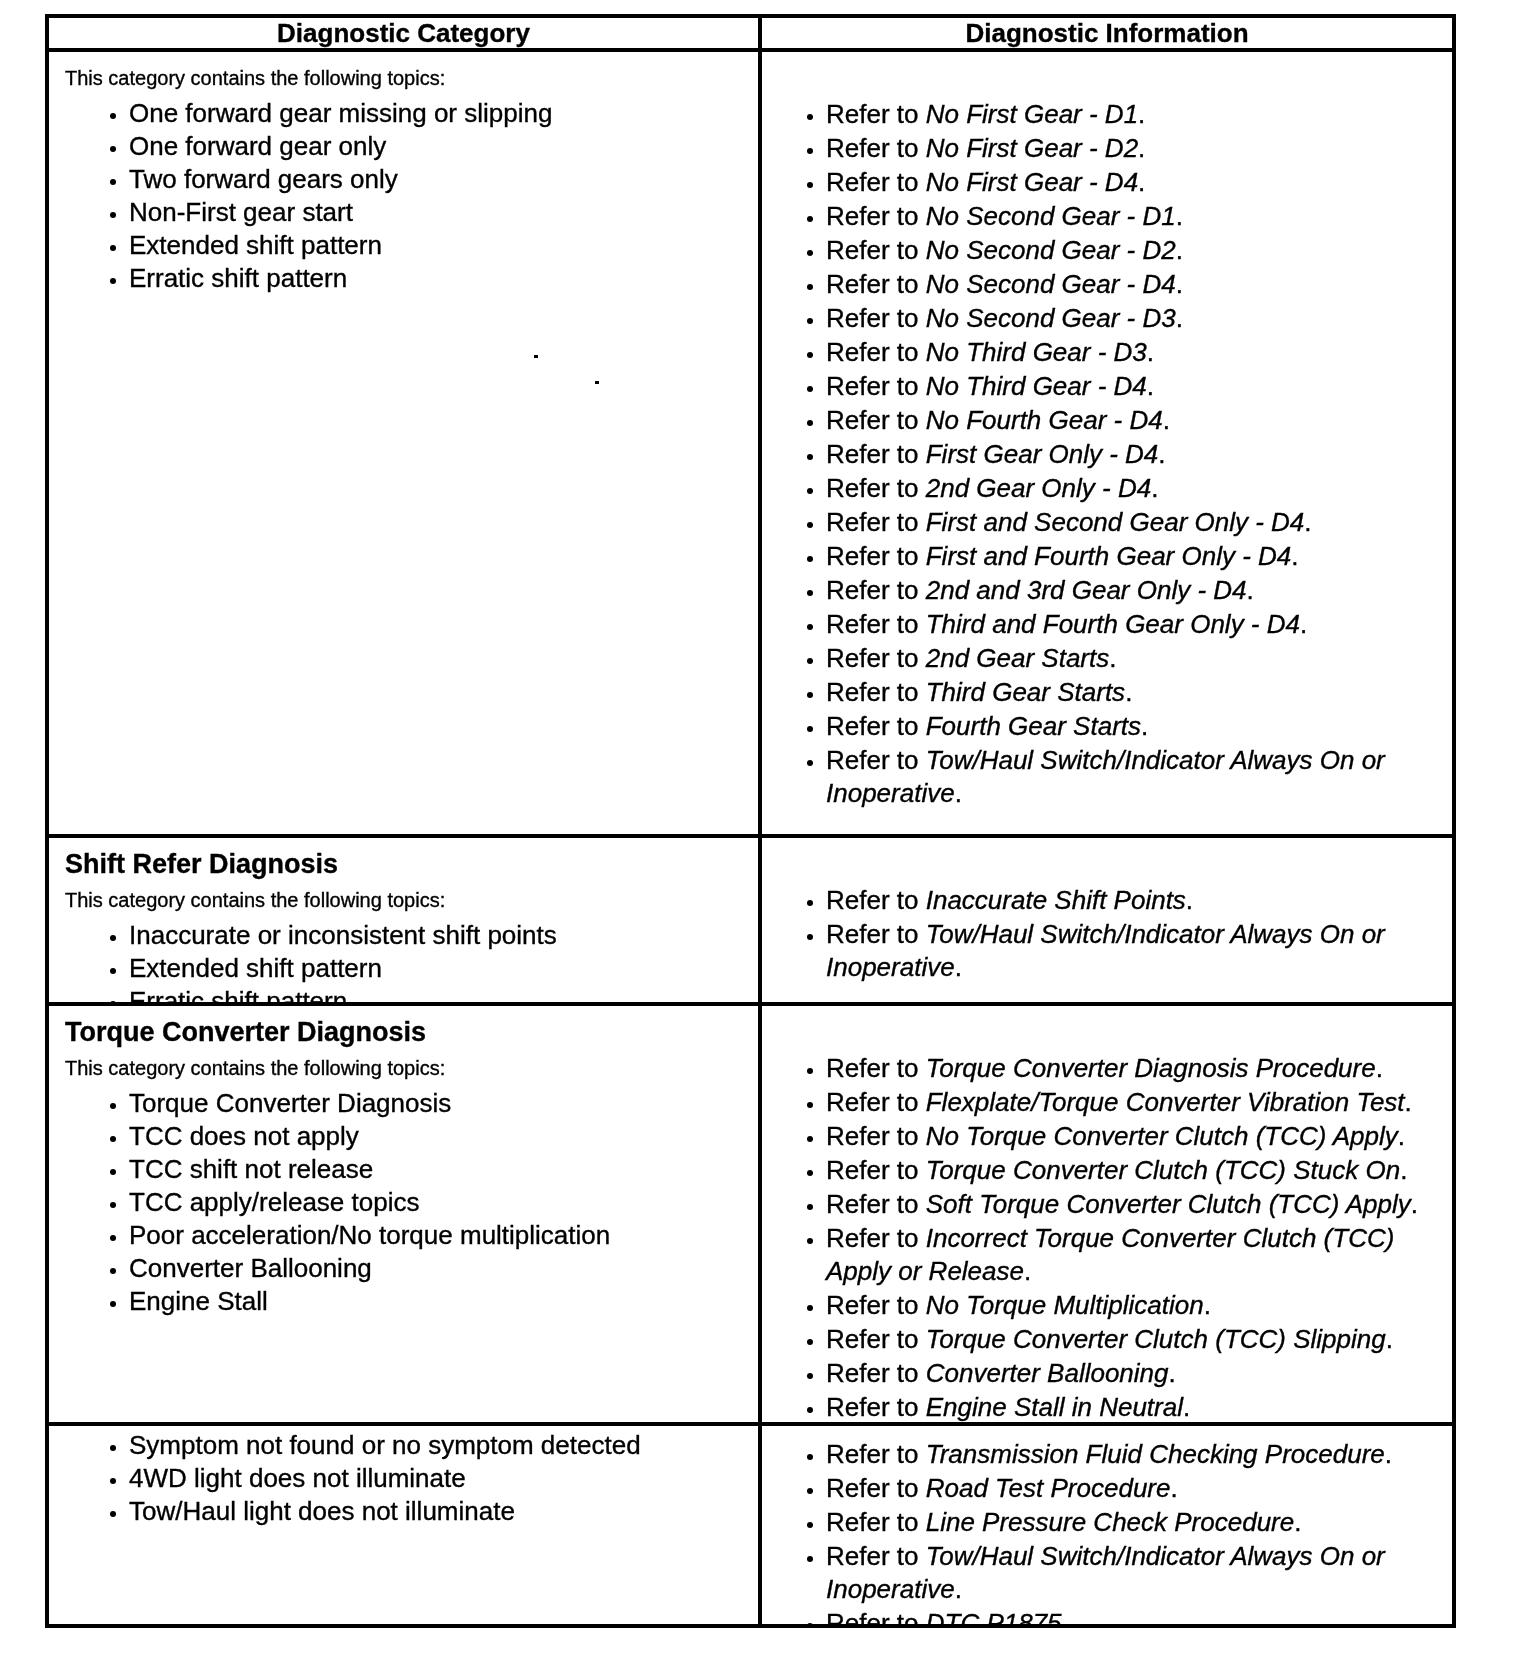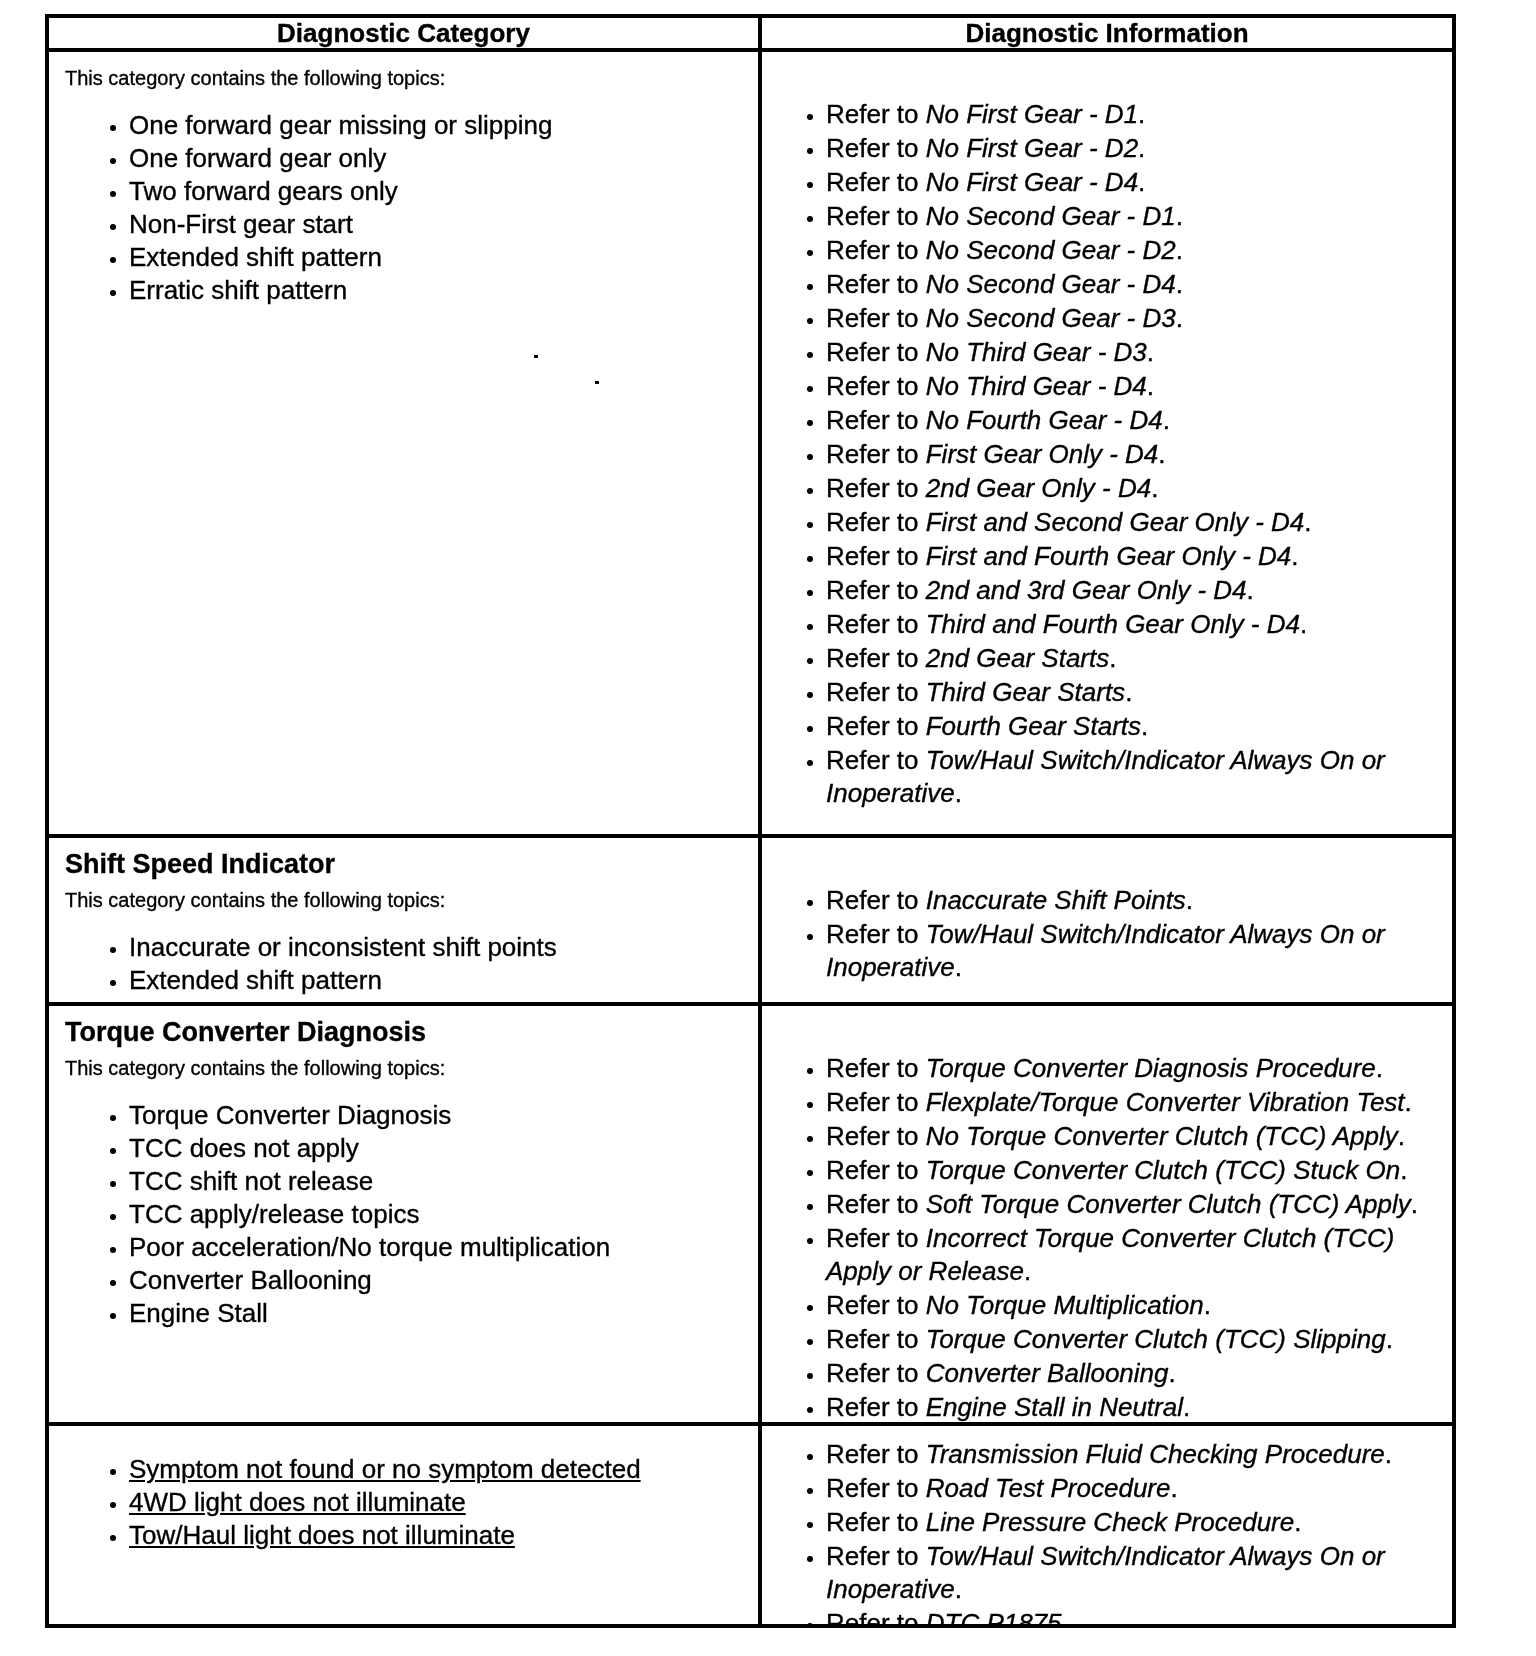--- a/index.html
+++ b/index.html
@@ -29,25 +29,25 @@
   .left-col  { border-right: 4px solid #000; }
   .bordered  { border-bottom: 4px solid #000; }
   .header-cell {
     display: flex; align-items: center; justify-content: center;
     font-weight: bold; font-size: 26px;
     border-bottom: 4px solid #000;
   }
   .left-cell  { padding: 8px 14px 6px 16px; }
   .right-cell { padding: 12px 14px 6px 16px; }
   .right-cell.padded { padding-top: 46px; }
-  .left-cell.no-title { padding-top: 14px; text-decoration: underline; }
+  .left-cell.no-title { padding-top: 2px; }
   .cat-title { font-weight: bold; font-size: 27px; line-height: 36px; }
   .cat-intro { font-size: 20px; line-height: 36px; }
   ul.topics {
-    margin: 13px 0 0 0;
+    margin: 1px 0 0 0;
     padding-left: 64px;
     list-style: disc outside;
   }
   ul.refs {
     margin: 0;
     padding-left: 48px;
     list-style: disc outside;
   }
   ul.topics li { font-size: 26px; line-height: 33px; margin: 0; }
   ul.refs li   { font-size: 26px; line-height: 33px; margin: 0 0 1px 0; }
@@ -96,21 +96,21 @@
           <li><span>Refer to </span><span class="ref-title">First and Fourth Gear Only - D4</span><span>.</span></li>
           <li><span>Refer to </span><span class="ref-title">2nd and 3rd Gear Only - D4</span><span>.</span></li>
           <li><span>Refer to </span><span class="ref-title">Third and Fourth Gear Only - D4</span><span>.</span></li>
           <li><span>Refer to </span><span class="ref-title">2nd Gear Starts</span><span>.</span></li>
           <li><span>Refer to </span><span class="ref-title">Third Gear Starts</span><span>.</span></li>
           <li><span>Refer to </span><span class="ref-title">Fourth Gear Starts</span><span>.</span></li>
           <li><span>Refer to </span><span class="ref-title">Tow/Haul Switch/Indicator Always On or Inoperative</span><span>.</span></li>
         </ul>
       </div>
       <div class="cell left-col left-cell bordered">
-        <div class="cat-title">Shift Speed Indicator</div>
+        <div class="cat-title">Shift Refer Diagnosis</div>
         <div class="cat-intro">This category contains the following topics:</div>
         <ul class="topics">
           <li>Inaccurate or inconsistent shift points</li>
           <li>Extended shift pattern</li>
           <li>Erratic shift pattern</li>
         </ul>
       </div>
       <div class="cell right-cell bordered padded">
         <ul class="refs">
           <li><span>Refer to </span><span class="ref-title">Inaccurate Shift Points</span><span>.</span></li>

